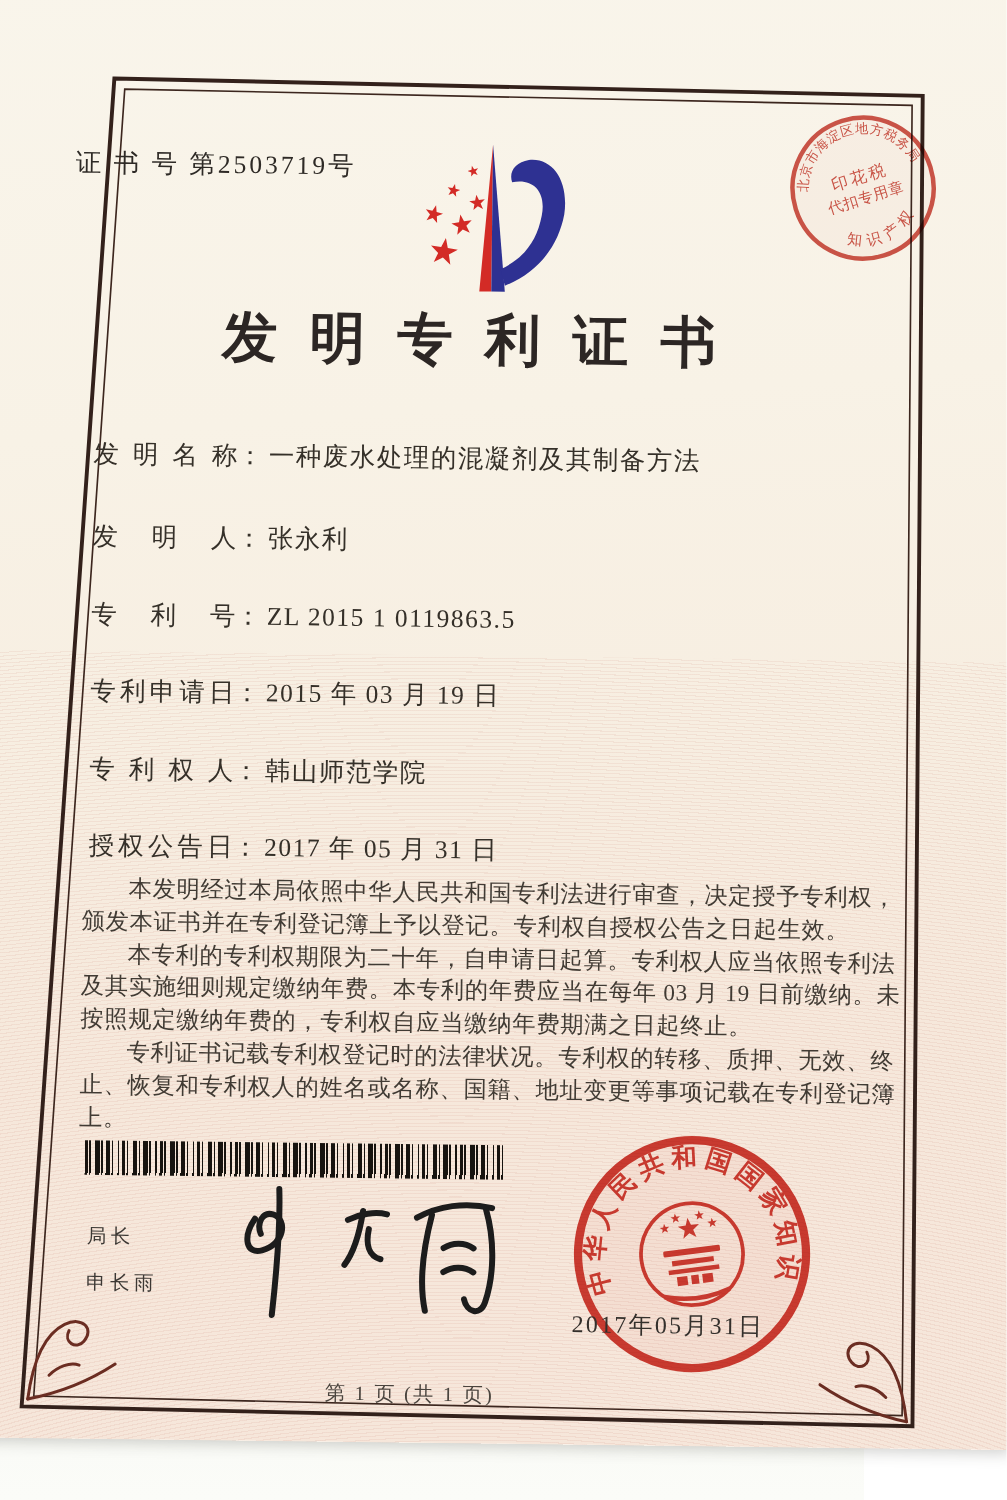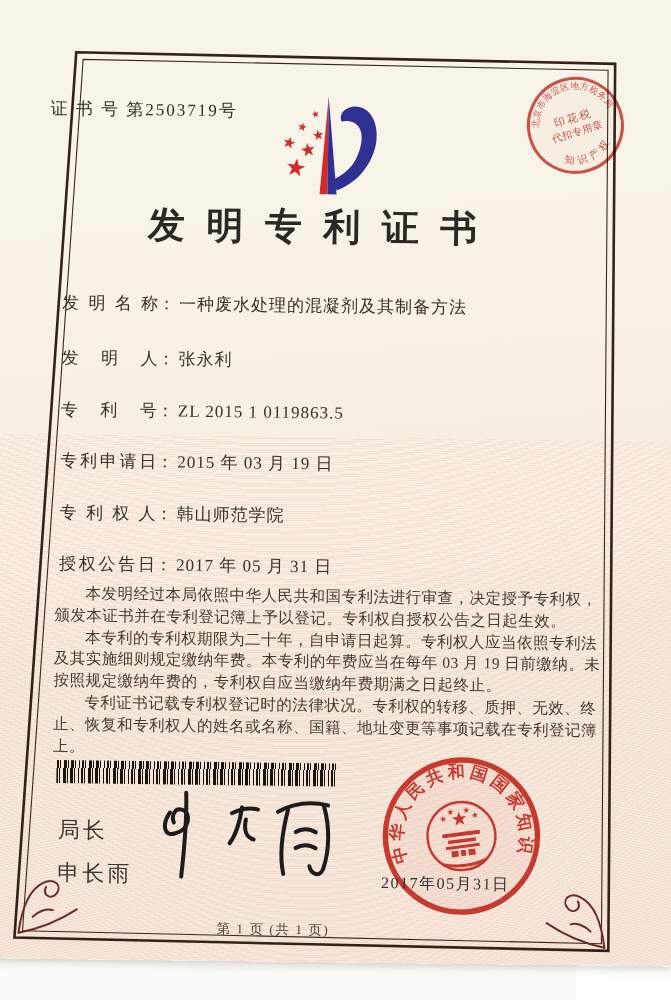--- a/index.html
+++ b/index.html
@@ -30,21 +30,21 @@
   .flabel{display:inline-block;width:96px;text-align:justify;text-align-last:justify;}
   .fcolon{display:inline-block;margin-right:4px;}
   .fvalue{letter-spacing:1px;}
   .bodytext{position:absolute;left:62px;top:589px;width:554px;z-index:2;color:#413b34;}
   .bodytext p{margin:0;font-size:15.5px;line-height:21.8px;text-indent:2em;letter-spacing:.5px;}
   .barcode{position:absolute;left:66px;top:767px;width:280px;height:23px;z-index:2;
     background:repeating-linear-gradient(90deg,#17130f 0 2px,transparent 2px 3px,#17130f 3px 4px,
       transparent 4px 7px,#17130f 7px 10px,transparent 10px 11px,#17130f 11px 12px,transparent 12px 14px,
       #17130f 14px 17px,transparent 17px 18px,#17130f 18px 19px,transparent 19px 22px,#17130f 22px 23px,transparent 23px 25px);}
   .director{position:absolute;left:68px;top:822px;z-index:2;
-    font-family:"Liberation Sans","DejaVu Sans",sans-serif;font-size:22px;color:#3c3834;letter-spacing:3px;}
+    font-family:"Liberation Sans","DejaVu Sans",sans-serif;font-size:13px;color:#3c3834;letter-spacing:3px;}
   .director div{margin-bottom:13px;}
   .signature{position:absolute;left:150px;top:788px;z-index:3;}
   .seal-wrap{position:absolute;left:386px;top:752px;z-index:4;transform:rotate(-8deg);
     opacity:.93;mix-blend-mode:multiply;}
   .tax-stamp{position:absolute;left:521px;top:70px;z-index:4;transform:rotate(-18deg);
     opacity:.88;mix-blend-mode:multiply;}
   .seal-date{position:absolute;left:392px;top:876px;z-index:5;font-size:16px;letter-spacing:1.5px;color:#34302c;}
   .footer{position:absolute;left:228px;top:925px;z-index:2;font-size:13.5px;letter-spacing:1.5px;color:#4a443e;}
 </style>
 </head>

